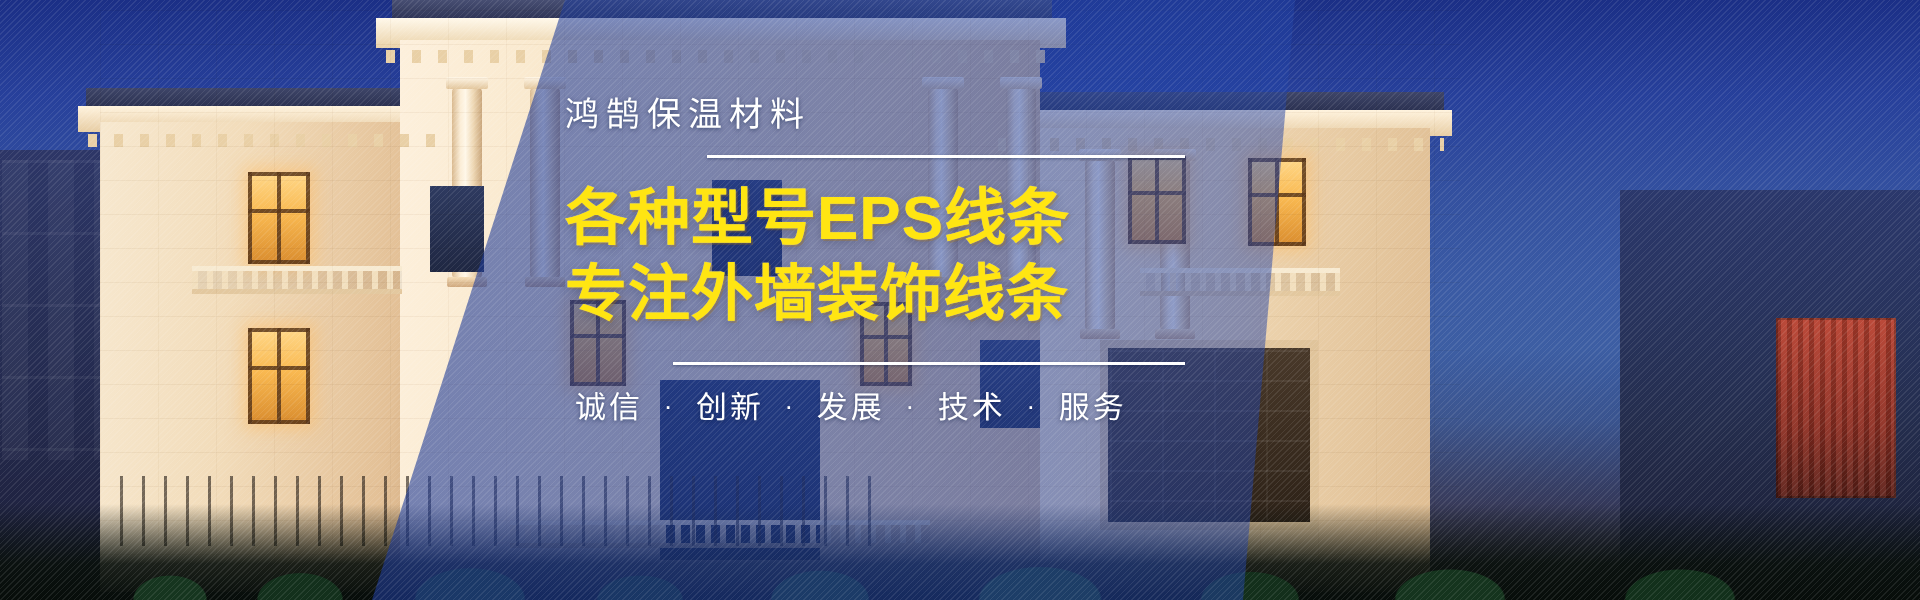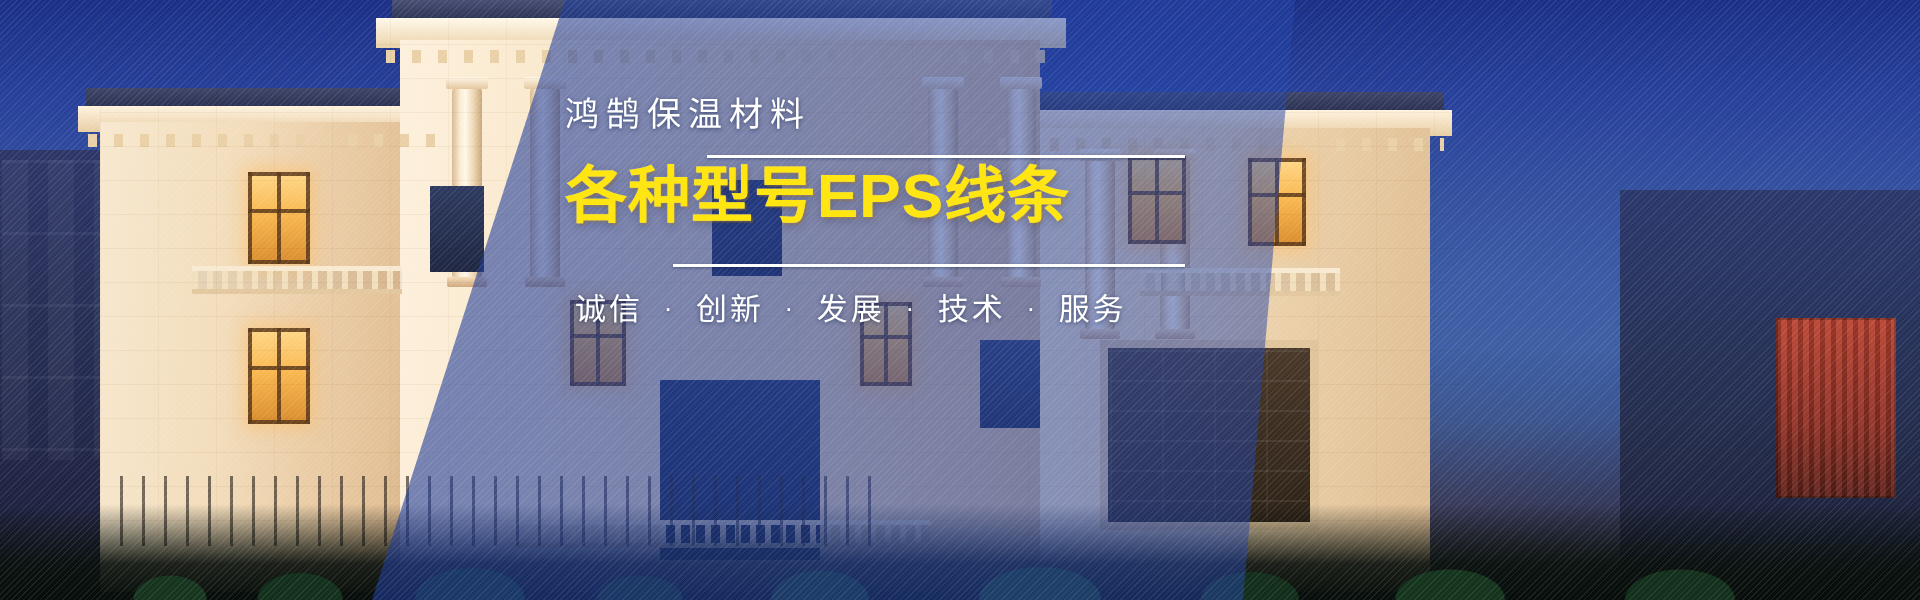--- a/index.html
+++ b/index.html
@@ -201,20 +201,21 @@
     white-space:nowrap;
   }
   .rule{
     height:3px;
     background:#ffffff;
     margin:22px 0 0 142px;
     width:478px;
     box-shadow:0 1px 3px rgba(0,20,60,.4);
   }
   .headline{
+    margin-top:22px;
     font-size:62px;
     font-weight:700;
     color:#ffe512;
     line-height:1.22;
     letter-spacing:1px;
     white-space:nowrap;
     text-shadow:
       0 0 1px rgba(255,255,255,.55),
       2px 2px 0 rgba(180,120,0,.28),
       0 3px 10px rgba(30,30,60,.30);
@@ -304,20 +305,21 @@
   <div class="overlay-panel"></div>
   <div class="overlay-soft"></div>
 
   <div class="hatch"></div>
 
   <div class="textblock">
     <div class="brand">鸿鹄保温材料</div>
     <div class="rule"></div>
     <div class="headline">
       <span class="ln">各种型号EPS线条</span>
+      <span class="ln">专注外墙装饰线条</span>
     </div>
     <div class="rule2"></div>
     <div class="tagline">
       <span>诚信</span>
       <span class="dot">·</span>
       <span>创新</span>
       <span class="dot">·</span>
       <span>发展</span>
       <span class="dot">·</span>
       <span>技术</span>

